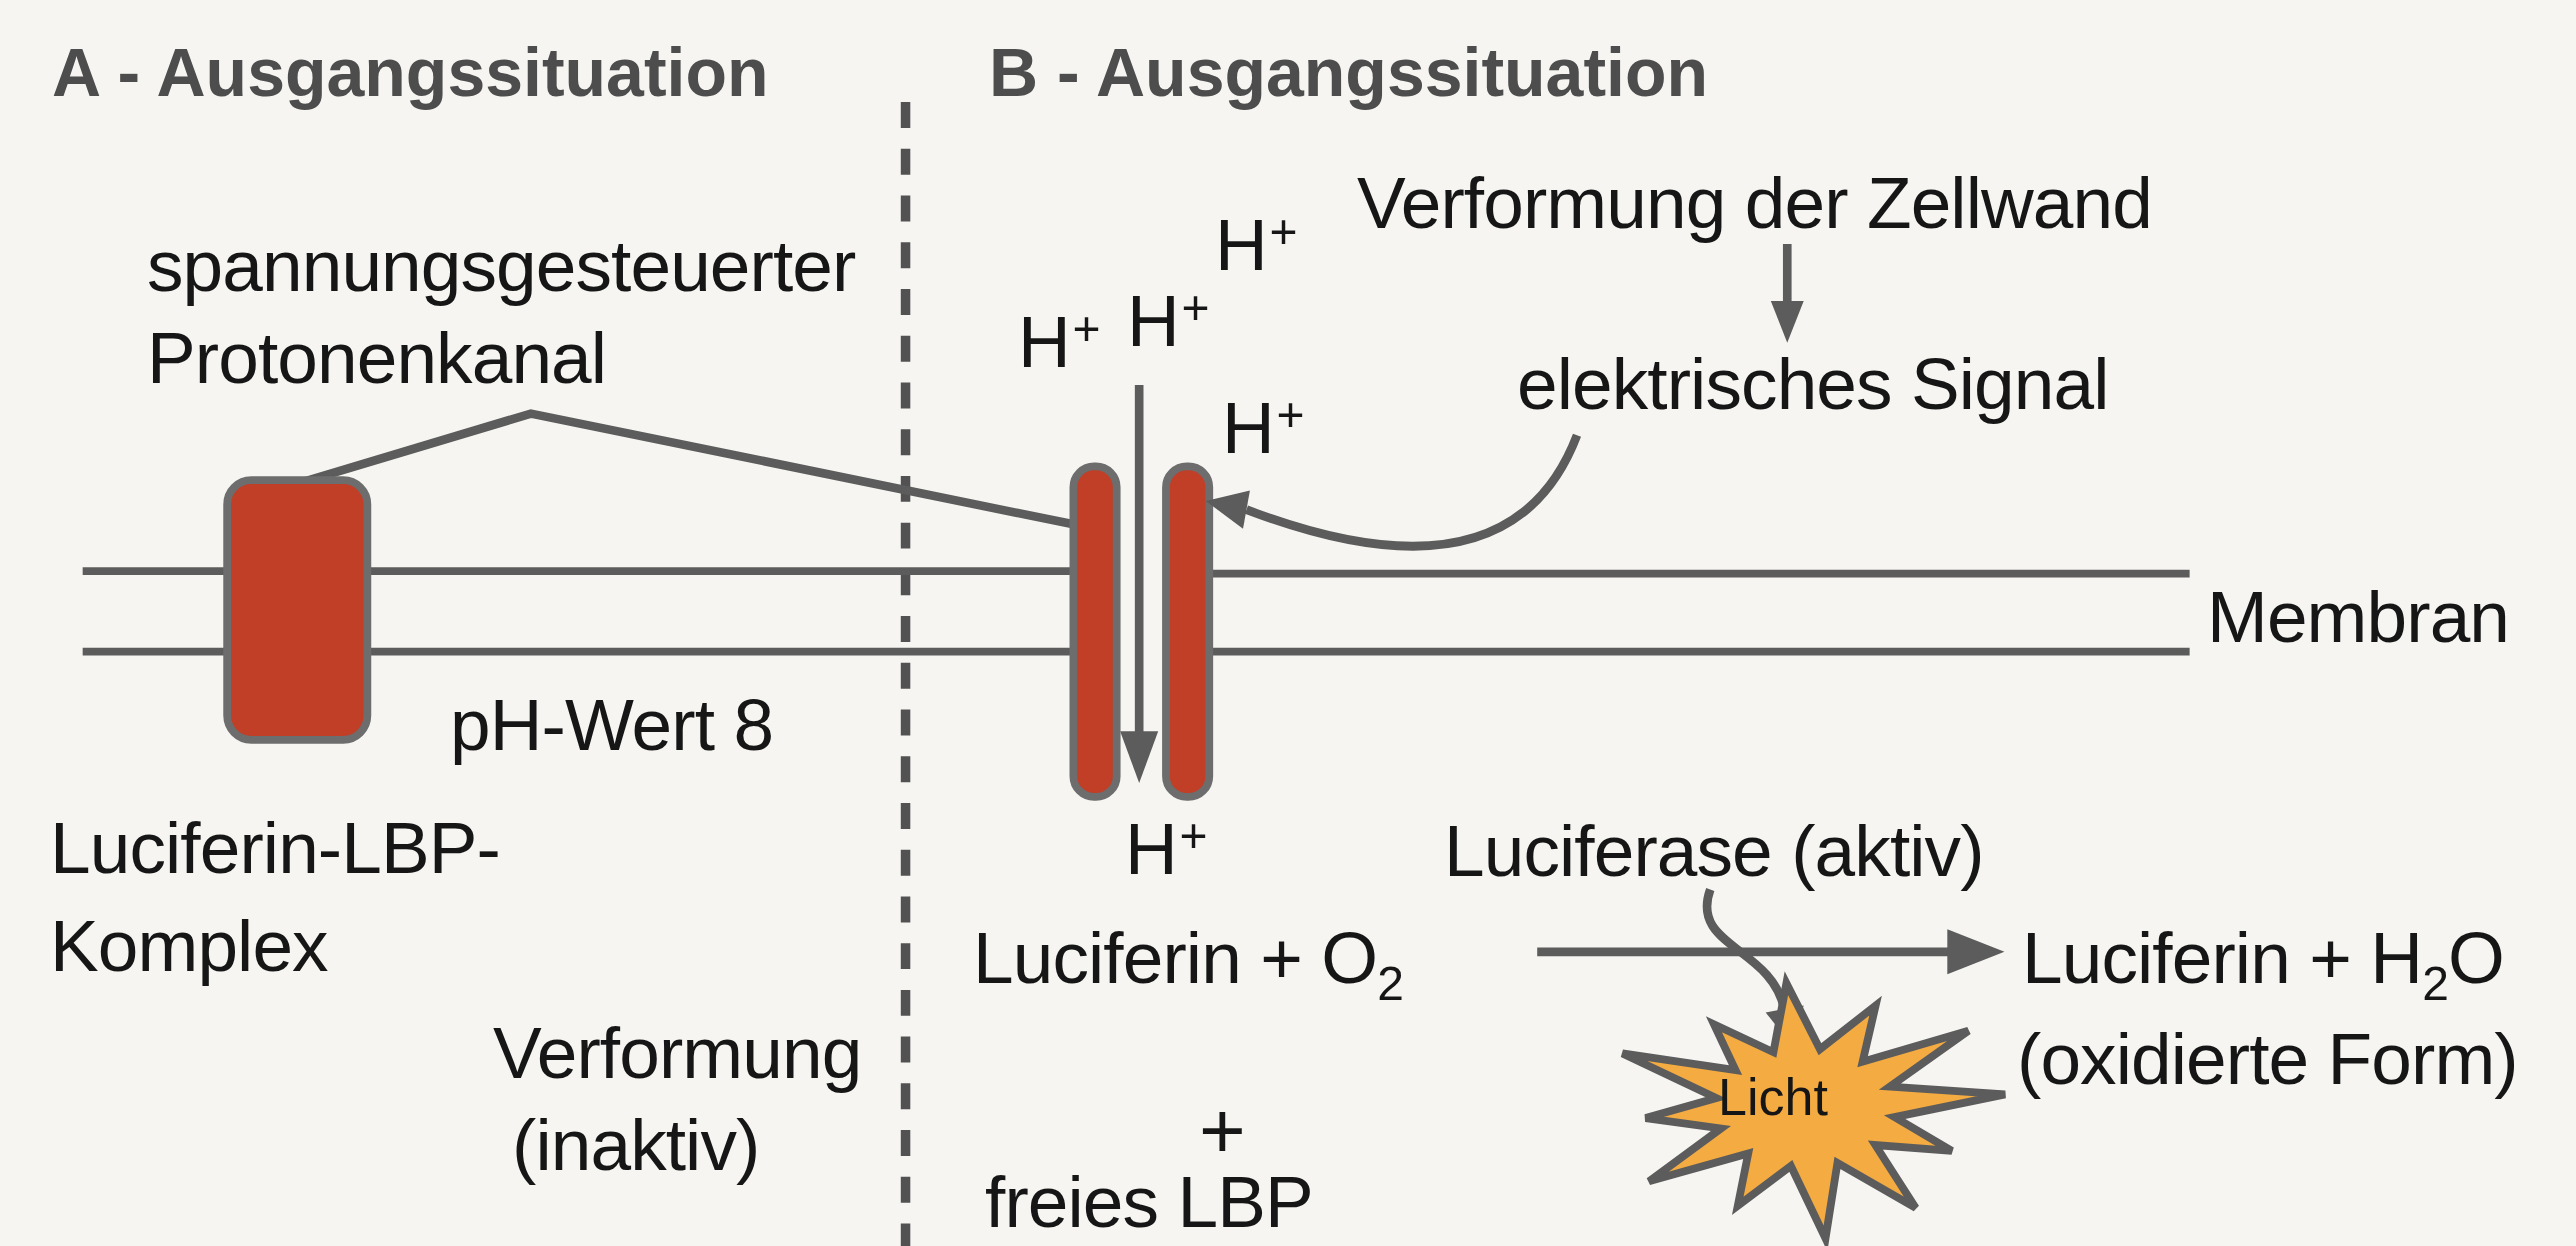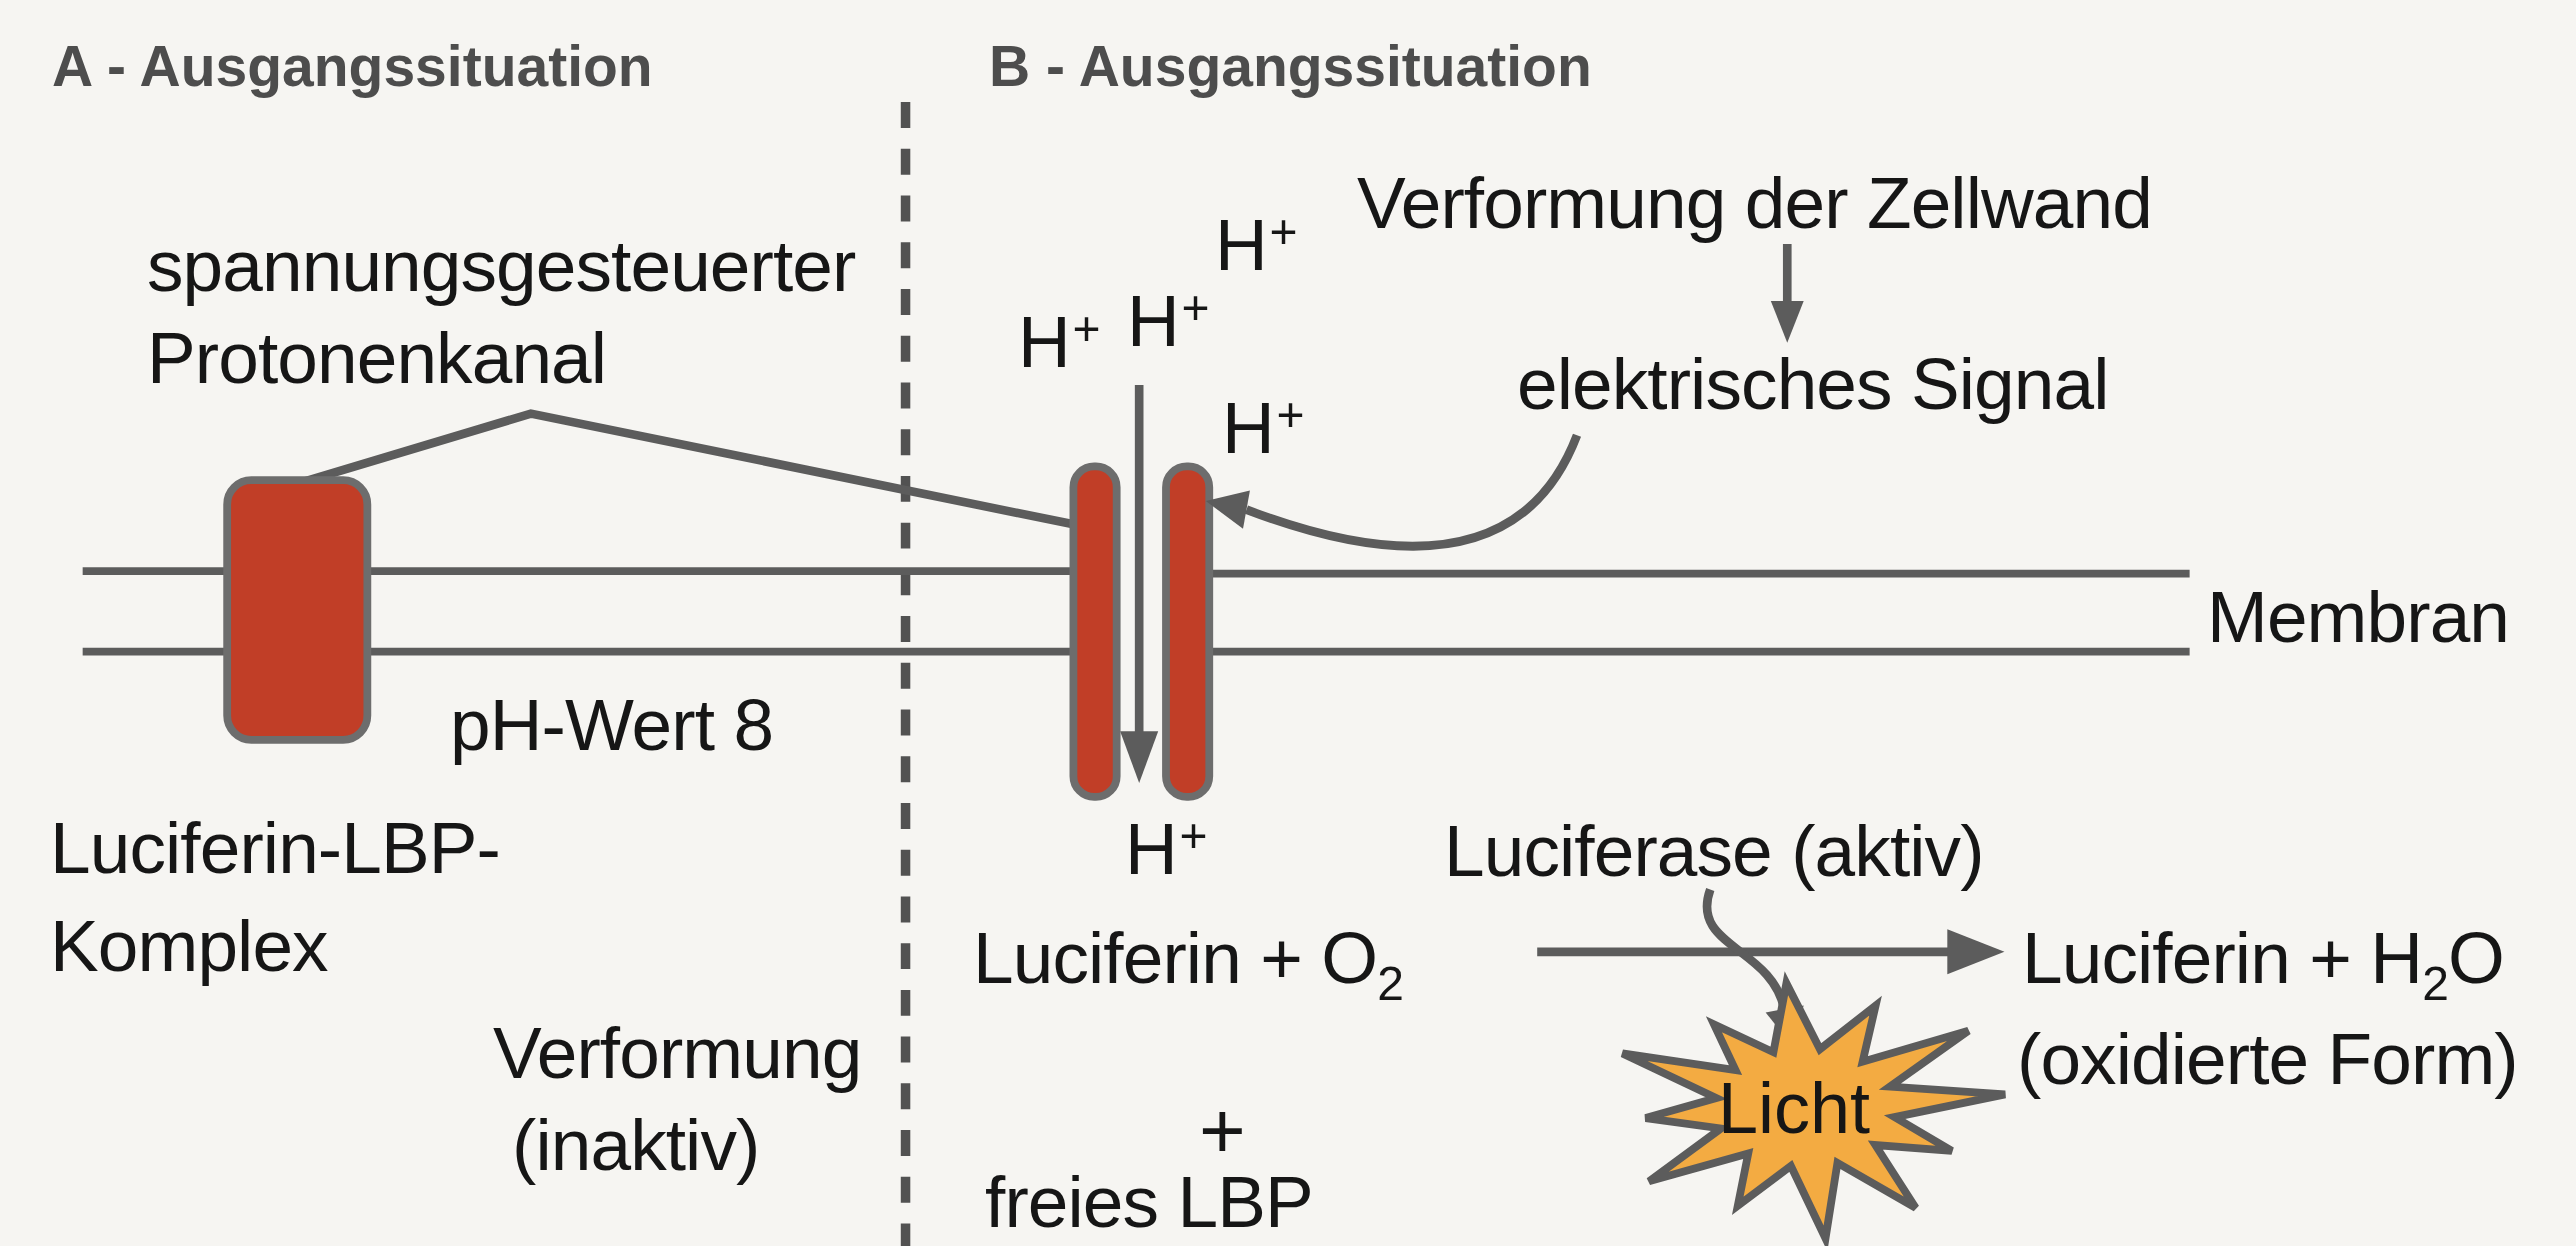--- a/index.html
+++ b/index.html
@@ -16,28 +16,28 @@
   #overlay{position:absolute;left:0;top:0;width:2576px;height:1246px;}
   .membrane{stroke:var(--line);stroke-width:9;}
   .pline{stroke:var(--line);stroke-width:10;fill:none;}
   .arrowline{stroke:var(--line);stroke-width:10;fill:none;stroke-linecap:butt;}
   .arrowhead{fill:var(--line);stroke:none;}
   .channel{fill:var(--channel_fill);stroke:var(--channel_stroke);stroke-width:9;}
   .star{fill:var(--star_fill);stroke:var(--star_stroke);stroke-width:9;stroke-linejoin:miter;}
   .divider{stroke:var(--divider);stroke-width:11;stroke-dasharray:30 24;}
   .txt{position:absolute;color:var(--text);font-size:73px;line-height:1.06;
        letter-spacing:-0.9px;white-space:nowrap;z-index:2;}
-  .title{position:absolute;color:var(--title);font-size:57px;font-weight:bold;
+  .title{position:absolute;color:var(--title);font-size:68px;font-weight:bold;
          letter-spacing:0;white-space:nowrap;z-index:2;}
   .hion{position:absolute;color:var(--text);font-size:73px;line-height:1;
         white-space:nowrap;z-index:2;}
   .hion .sup{font-size:48px;position:relative;top:-22.5px;left:1.7px;}
   .subsc{font-size:48px;position:relative;top:17.3px;}
   .plus-big{font-size:80px;}
-  .licht{font-size:72px;letter-spacing:0;}
+  .licht{font-size:52px;letter-spacing:0;}
 </style>
 </head>
 <body>
 
 <div id="canvas">
 
   <svg id="overlay" viewBox="0 0 2976 1440">
 
     <line class="divider" x1="1046" y1="118" x2="1046" y2="1440"></line>
 

